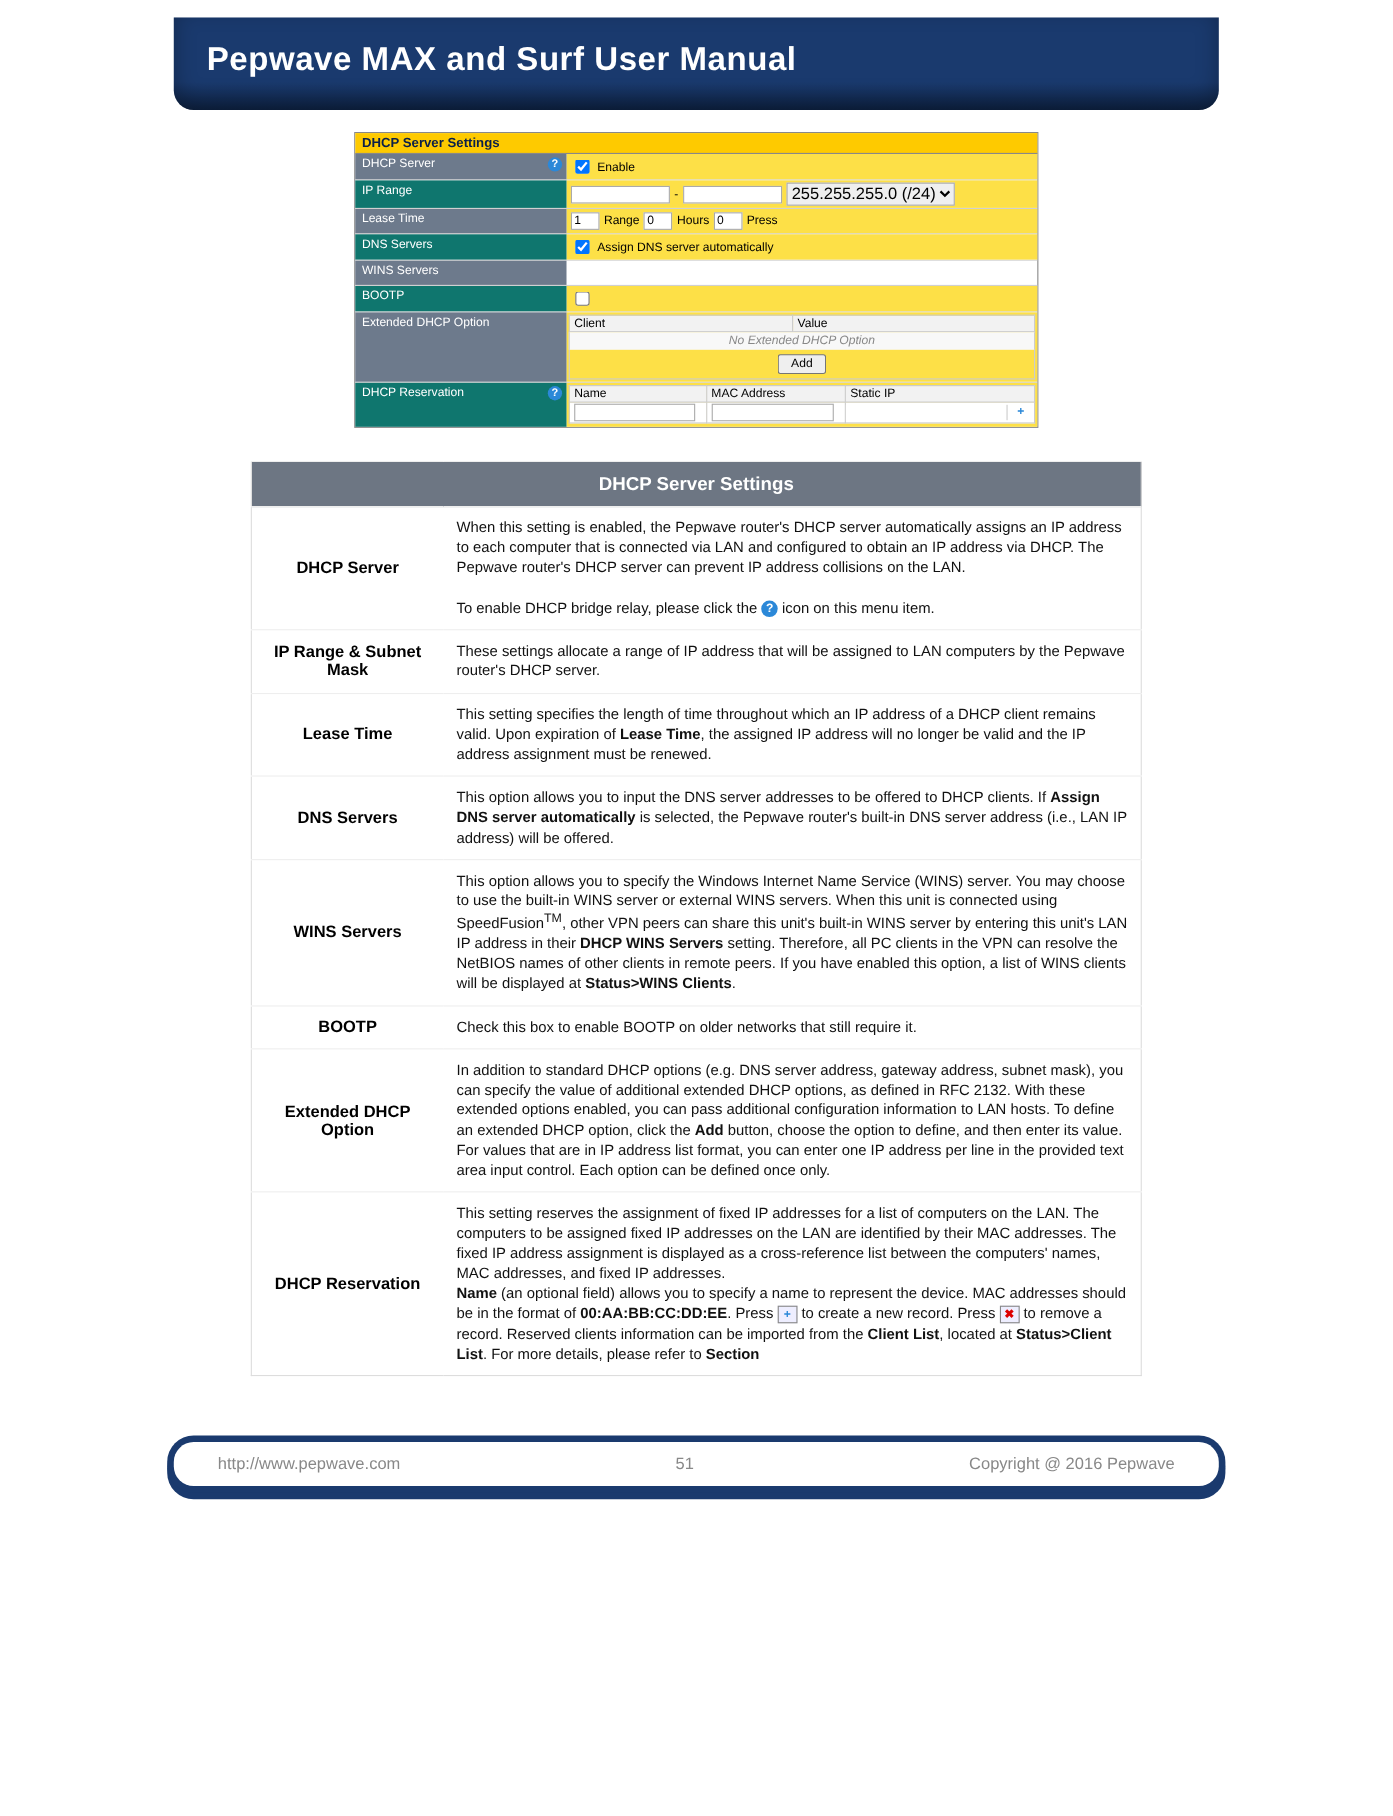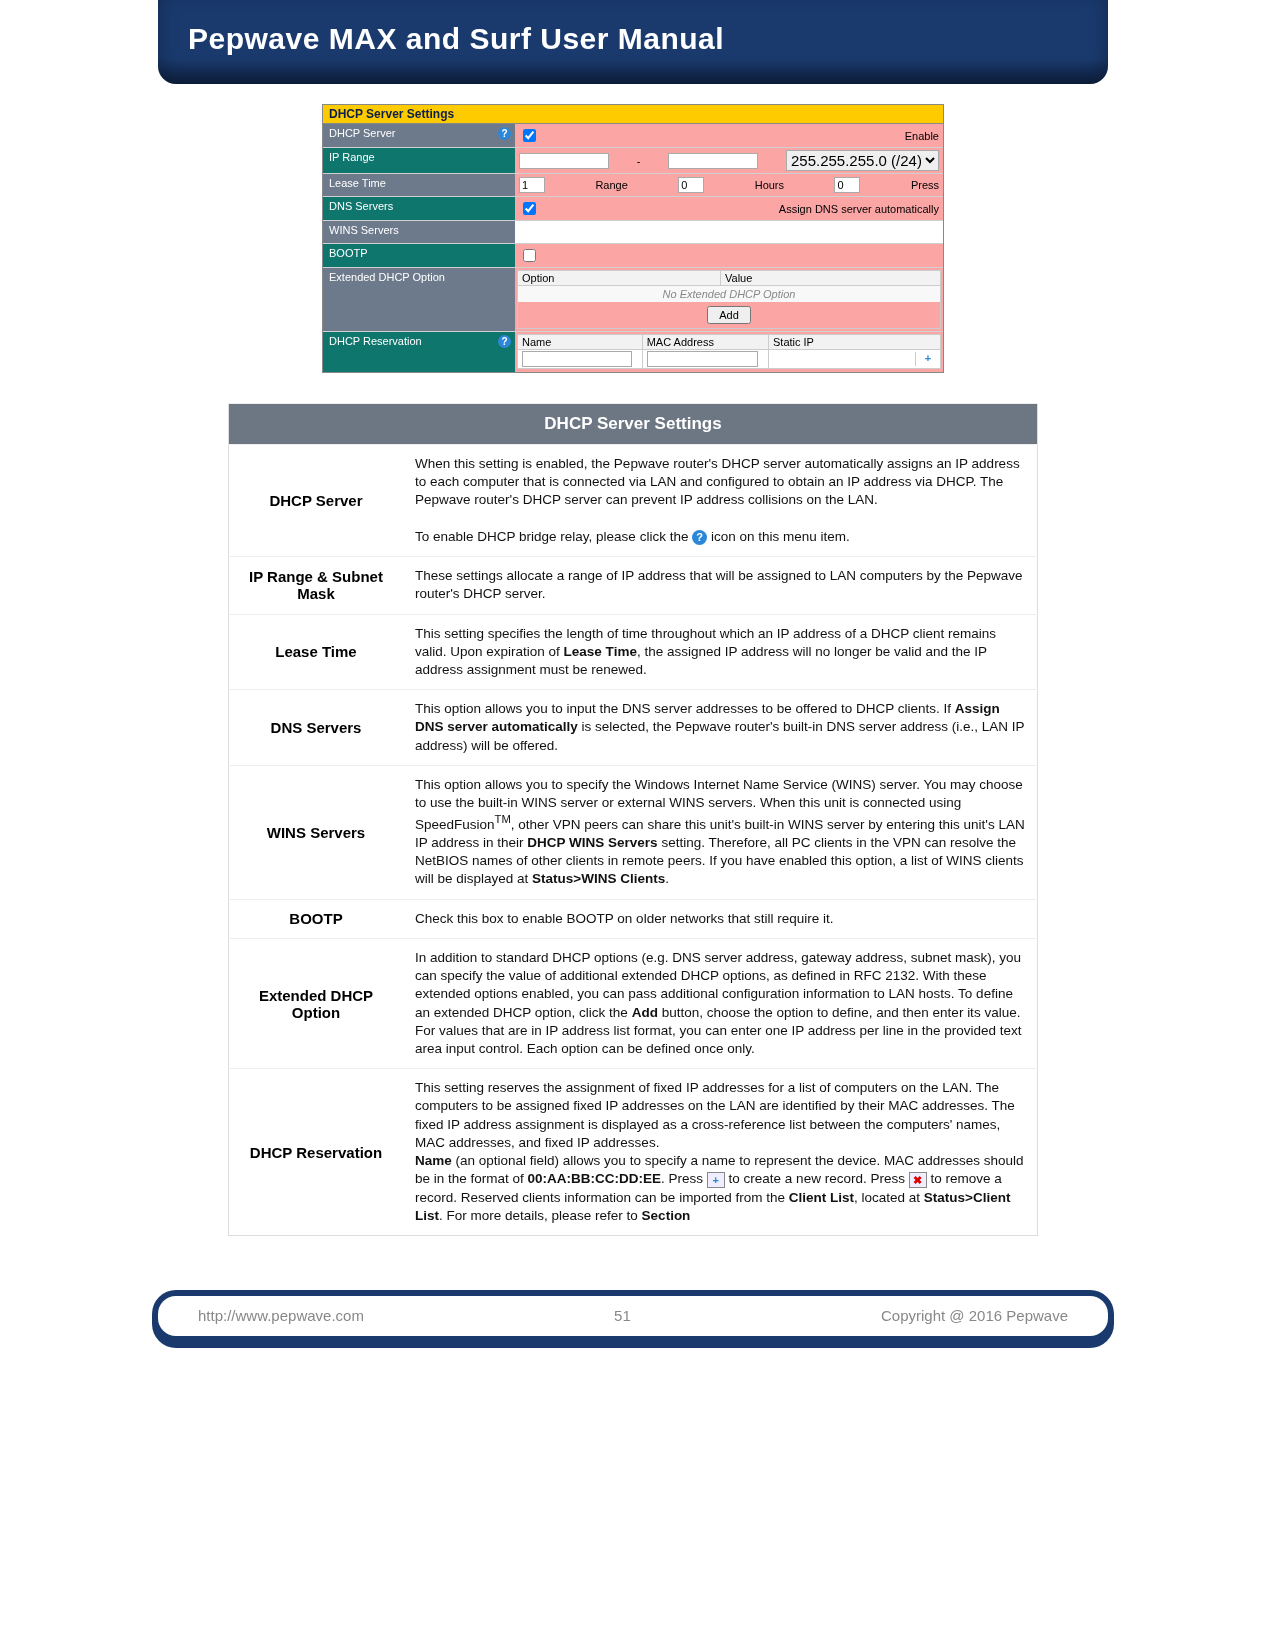--- a/index.html
+++ b/index.html
@@ -3,21 +3,21 @@
 <meta charset="utf-8">
 <style>
   body {
     margin: 0;
     padding: 0;
     font-family: Arial, Helvetica, sans-serif;
     background: #fff;
   }
   .page {
     width: 950px;
-    margin: 0 auto;
+    margin: 16px auto;
     background: #fff;
     position: relative;
   }
   .header-band {
     background: linear-gradient(180deg, #1a3a6e 0%, #1a3a6e 70%, #0f2548 100%);
     border-radius: 0 0 18px 18px;
     padding: 22px 30px 28px 30px;
     position: relative;
     box-shadow: inset 0 -8px 20px rgba(0,0,0,0.3);
   }
@@ -57,27 +57,26 @@
     background: #6d7a8c;
     color: #fff;
     padding: 3px 6px;
     font-size: 11px;
     position: relative;
     min-height: 16px;
   }
   .ui-label.alt { background: #0f766e; }
   .ui-val {
     flex: 1;
-    background: #fca5a5;
+    background: #fde047;
     padding: 2px 4px;
     display: flex;
     align-items: center;
     gap: 4px;
     flex-wrap: wrap;
-    justify-content: space-between;
   }
   .ui-val input[type=text] {
     font-size: 11px;
     padding: 1px 2px;
     border: 1px solid #aaa;
     box-sizing: border-box;
   }
   .ui-val select {
     font-size: 15px;
     border: 1px solid #aaa;
@@ -266,21 +265,21 @@
           <input type="checkbox" style="">
         </div>
       </div>
 
       <div class="ui-row">
         <div class="ui-label" style="min-height:56px">Extended DHCP Option</div>
         <div class="ui-val" style="display:block;padding:2px">
           <table class="mini-table">
             <tbody>
                 <tr>
-              <th style="width:48%">Option</th>
+              <th style="width:48%">Client</th>
               <th>Value</th>
             </tr>
           </tbody>
             </table>
           <div class="no-ext">No Extended DHCP Option</div>
           <div style="border:1px solid #ccc;border-top:none;text-align:center;padding:2px">
             <button class="add-btn">Add</button>
           </div>
         </div>
       </div>

